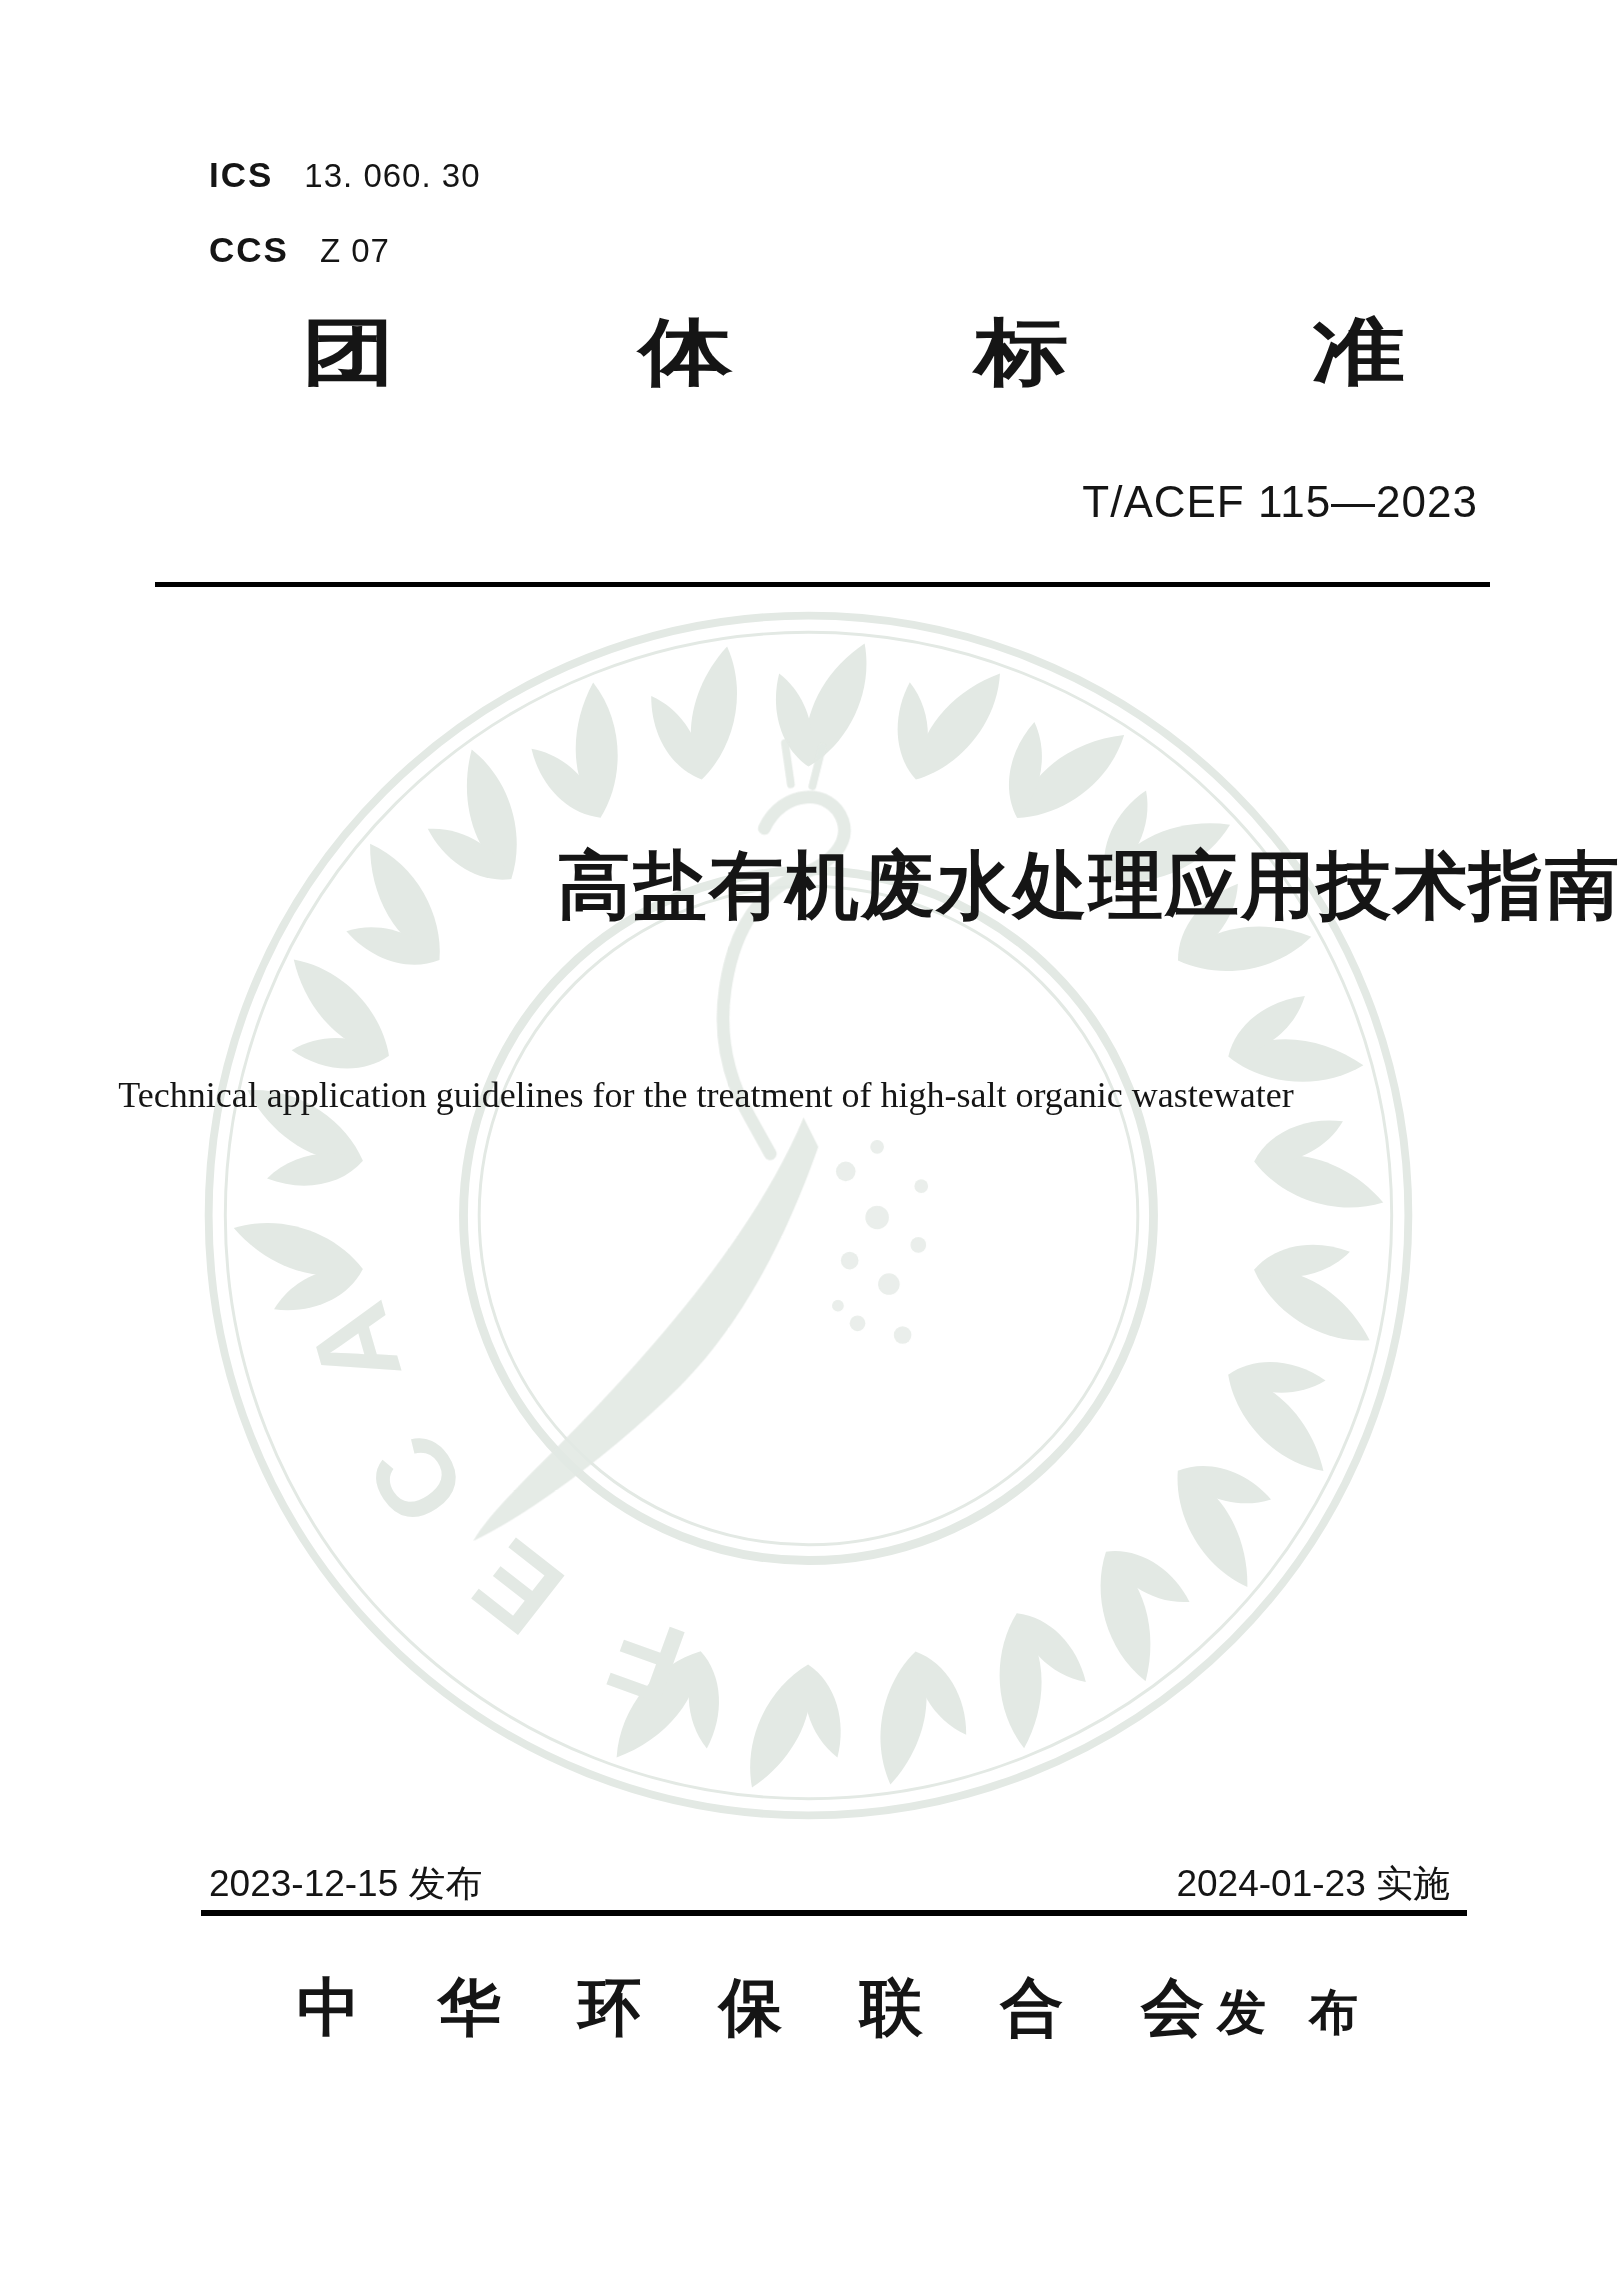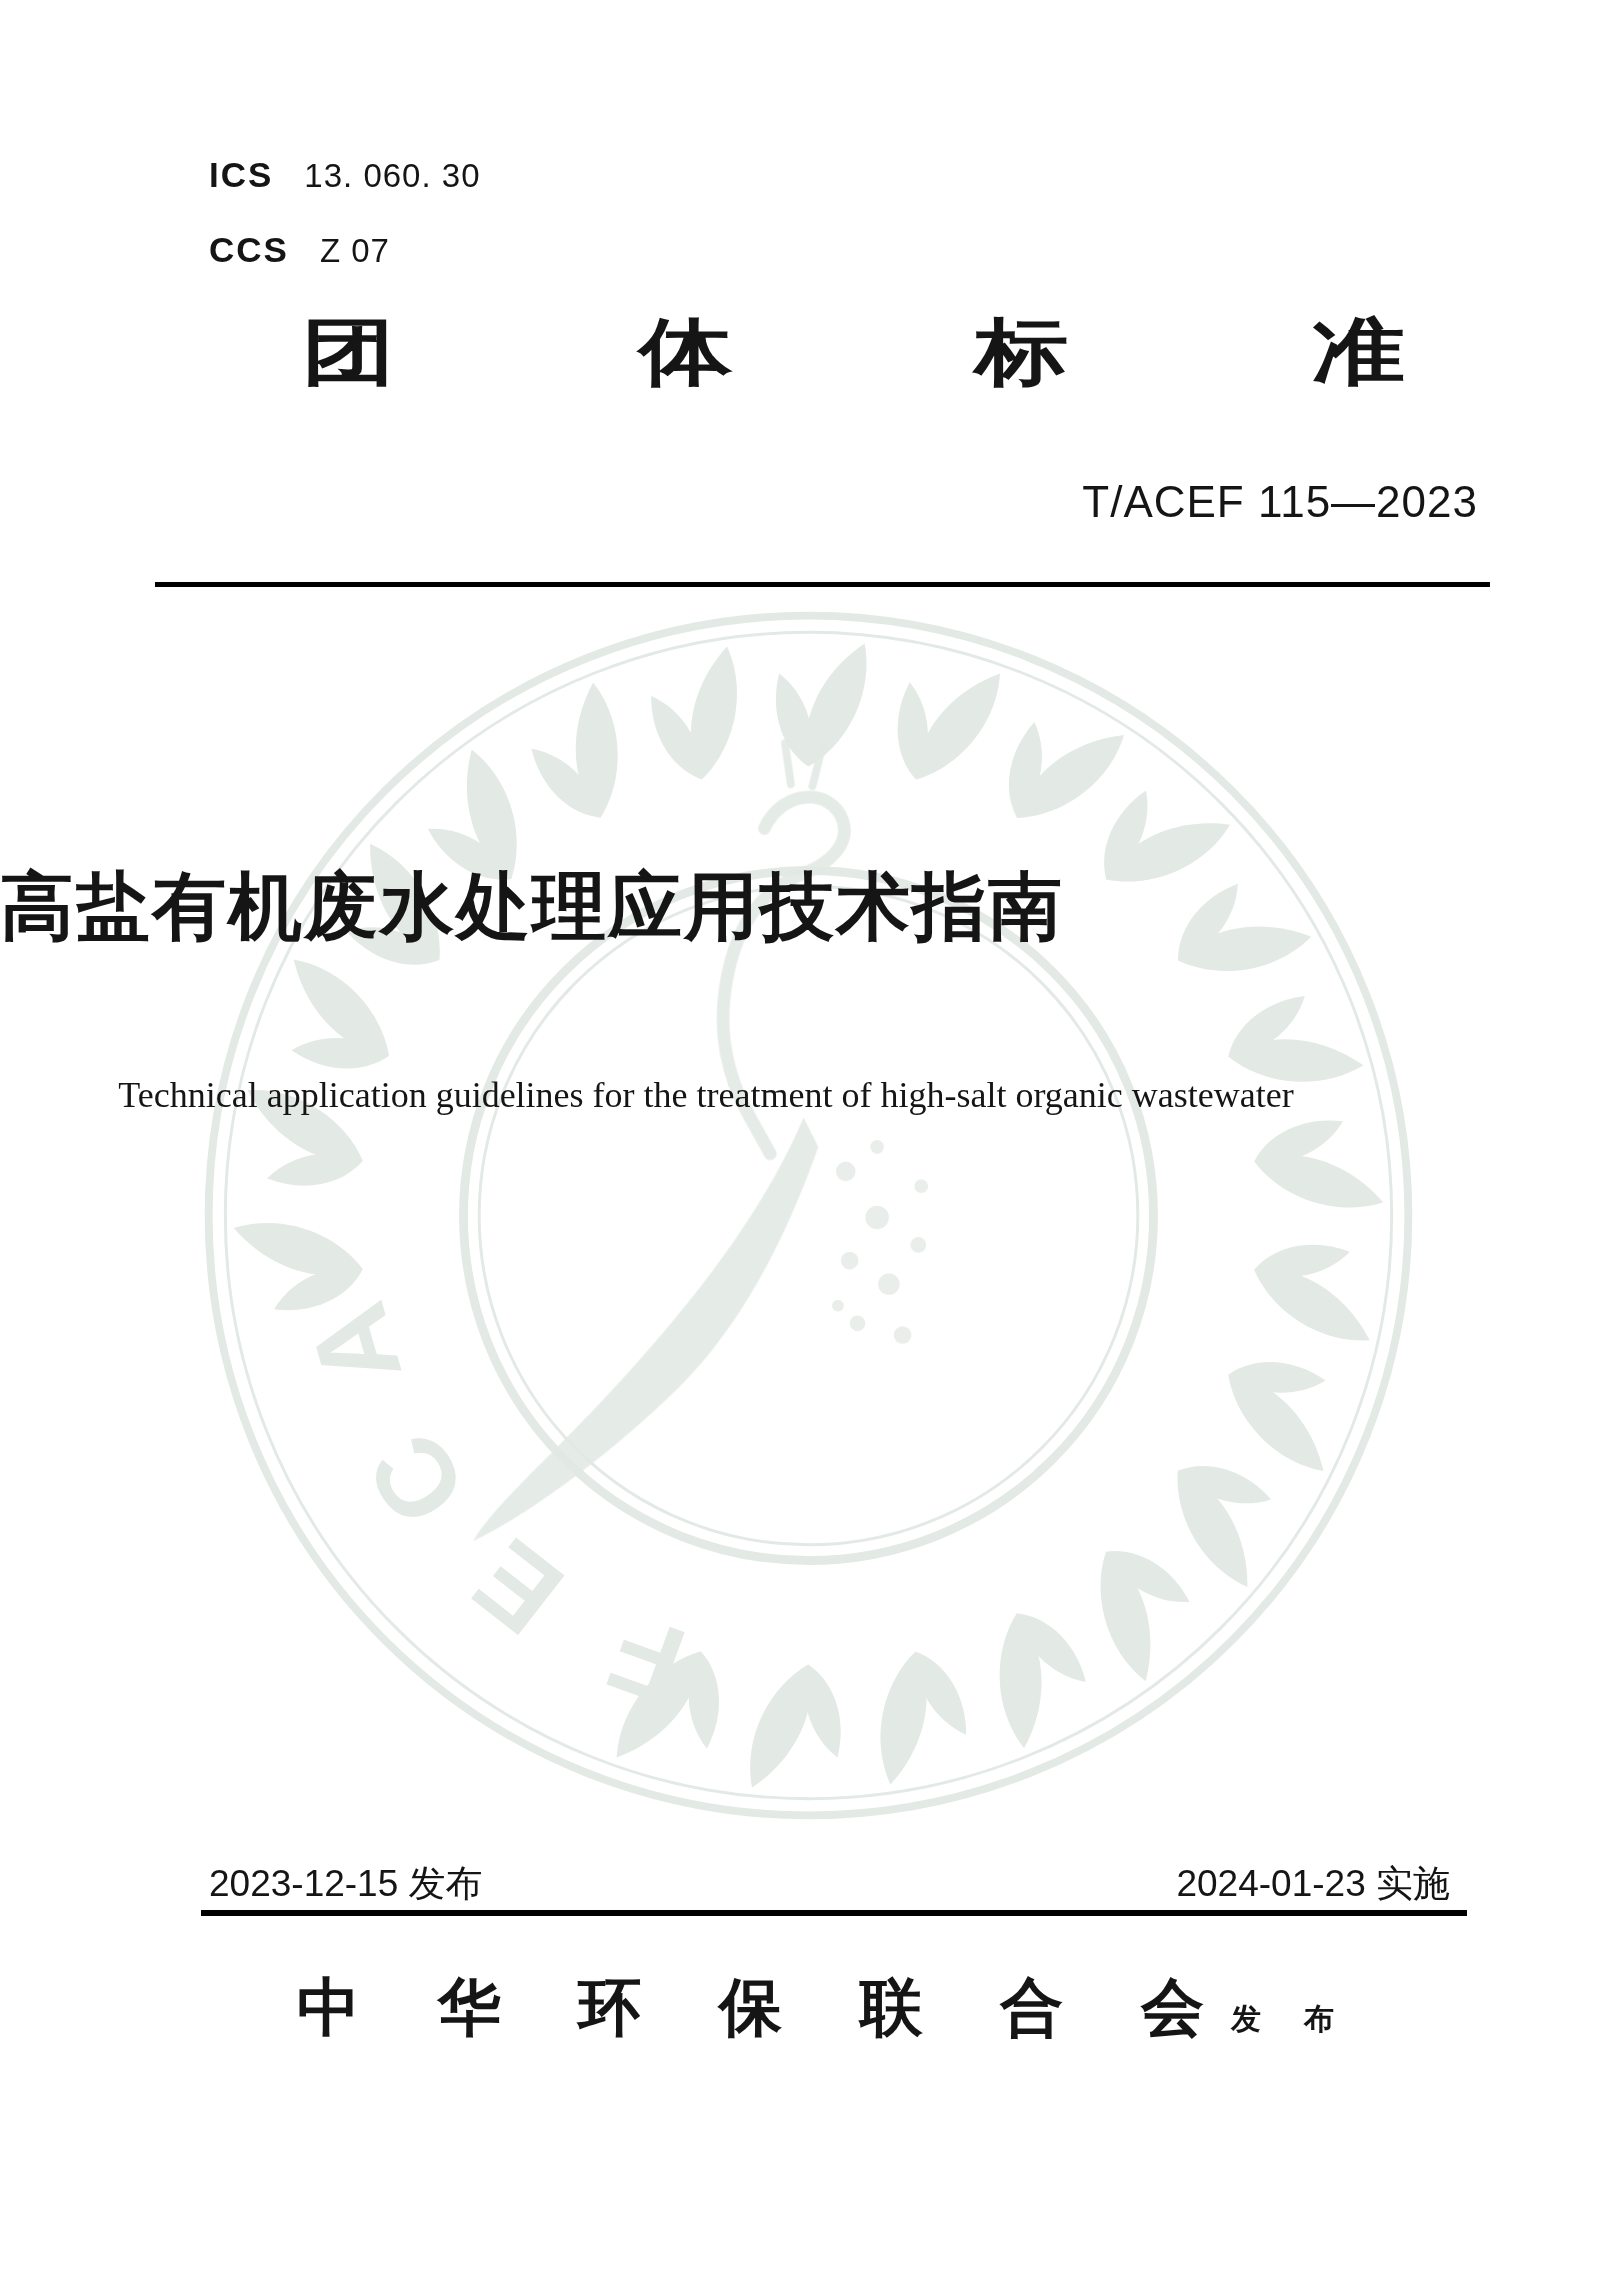--- a/index.html
+++ b/index.html
@@ -40,21 +40,21 @@
     font-size:44px;letter-spacing:1px;line-height:1;
     z-index:2;white-space:nowrap;
   }
 
   .rule{background:#000;z-index:2;}
   #rule-top{left:155px;top:582px;width:1335px;height:4.9px;}
   #rule-bottom{left:201px;top:1910px;width:1266px;height:5.9px;}
 
   
   #cn-title{
-    left:0;top:866px;width:1621px;text-align:left;
+    left:0;top:845px;width:1621px;text-align:right;
     font-size:74px;font-weight:bold;letter-spacing:2px;line-height:1.1;
     z-index:2;white-space:nowrap;
   }
   #en-title{
     left:0;top:1074px;width:1412px;text-align:center;
     font-family:"Liberation Serif",serif;font-size:36px;line-height:1.2;
     z-index:2;white-space:nowrap;
   }
 
   
@@ -66,21 +66,21 @@
     left:297px;top:1974px;width:1137px;
     display:flex;align-items:baseline;
     font-family:"Liberation Serif",serif;
     z-index:2;
   }
   #issuer-main{
     flex:0 0 907px;display:flex;justify-content:space-between;
     font-size:63px;font-weight:bold;line-height:1.1;
   }
   #issuer-suffix{
-    margin-left:27px;font-size:30px;font-weight:bold;
+    margin-left:13px;font-size:49px;font-weight:bold;
     letter-spacing:43px;white-space:nowrap;line-height:1.1;
   }
 </style>
 </head>
 <body>
 
 <div class="page">
 
   <svg id="watermark" viewBox="0 0 1260 1260" aria-hidden="true" style="color: rgb(227, 233, 228);">
     <g fill="none" stroke="currentColor">

